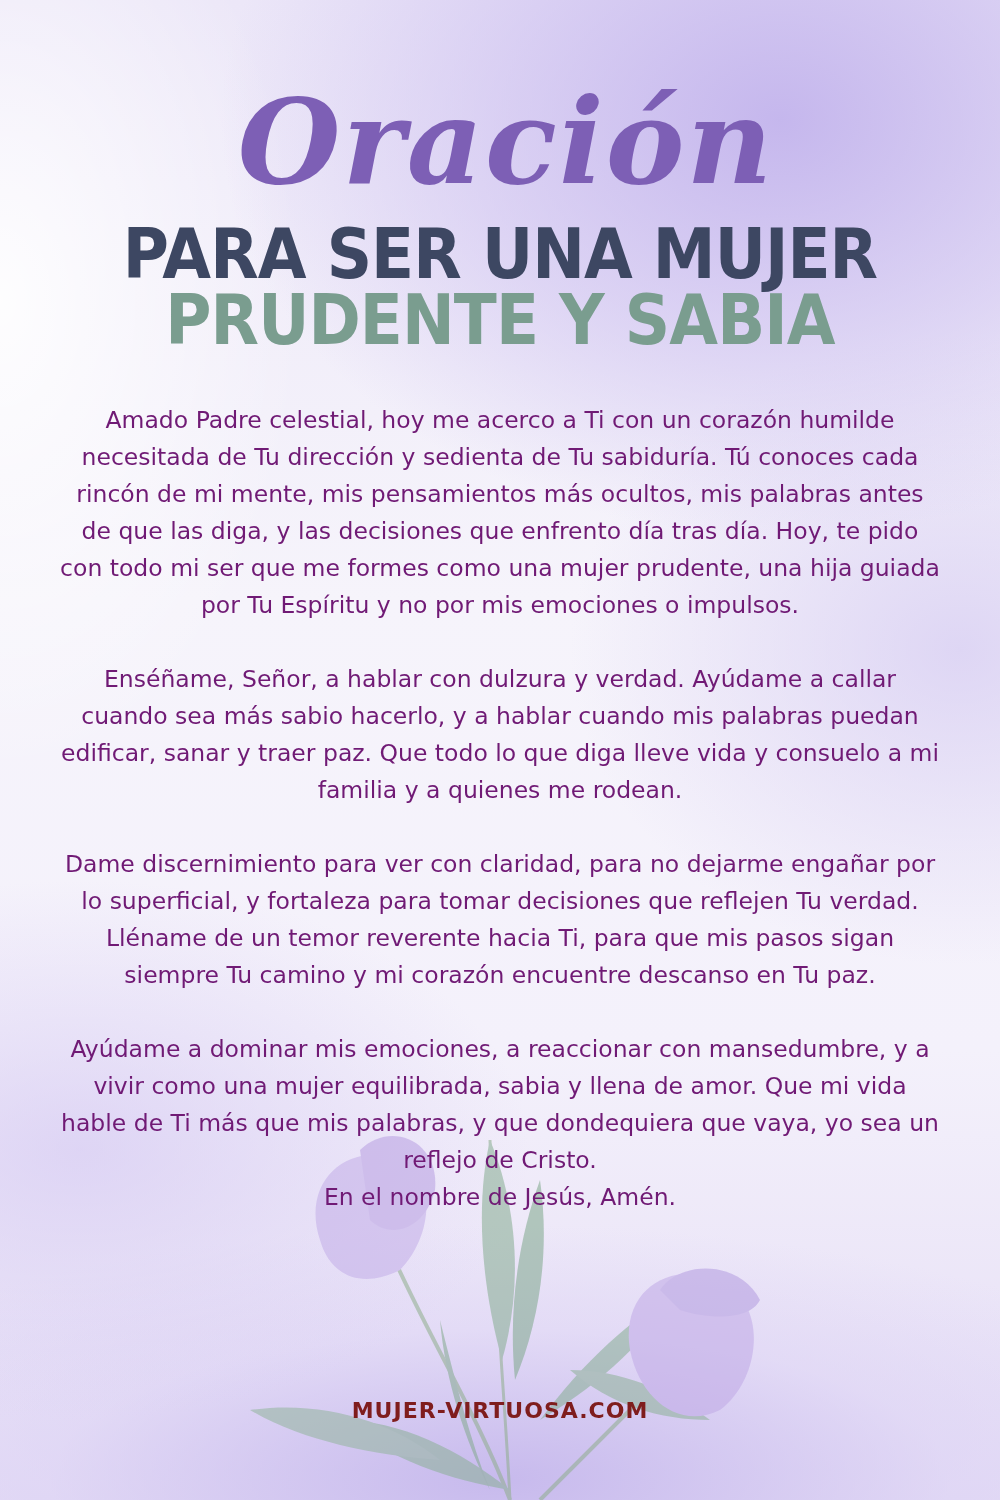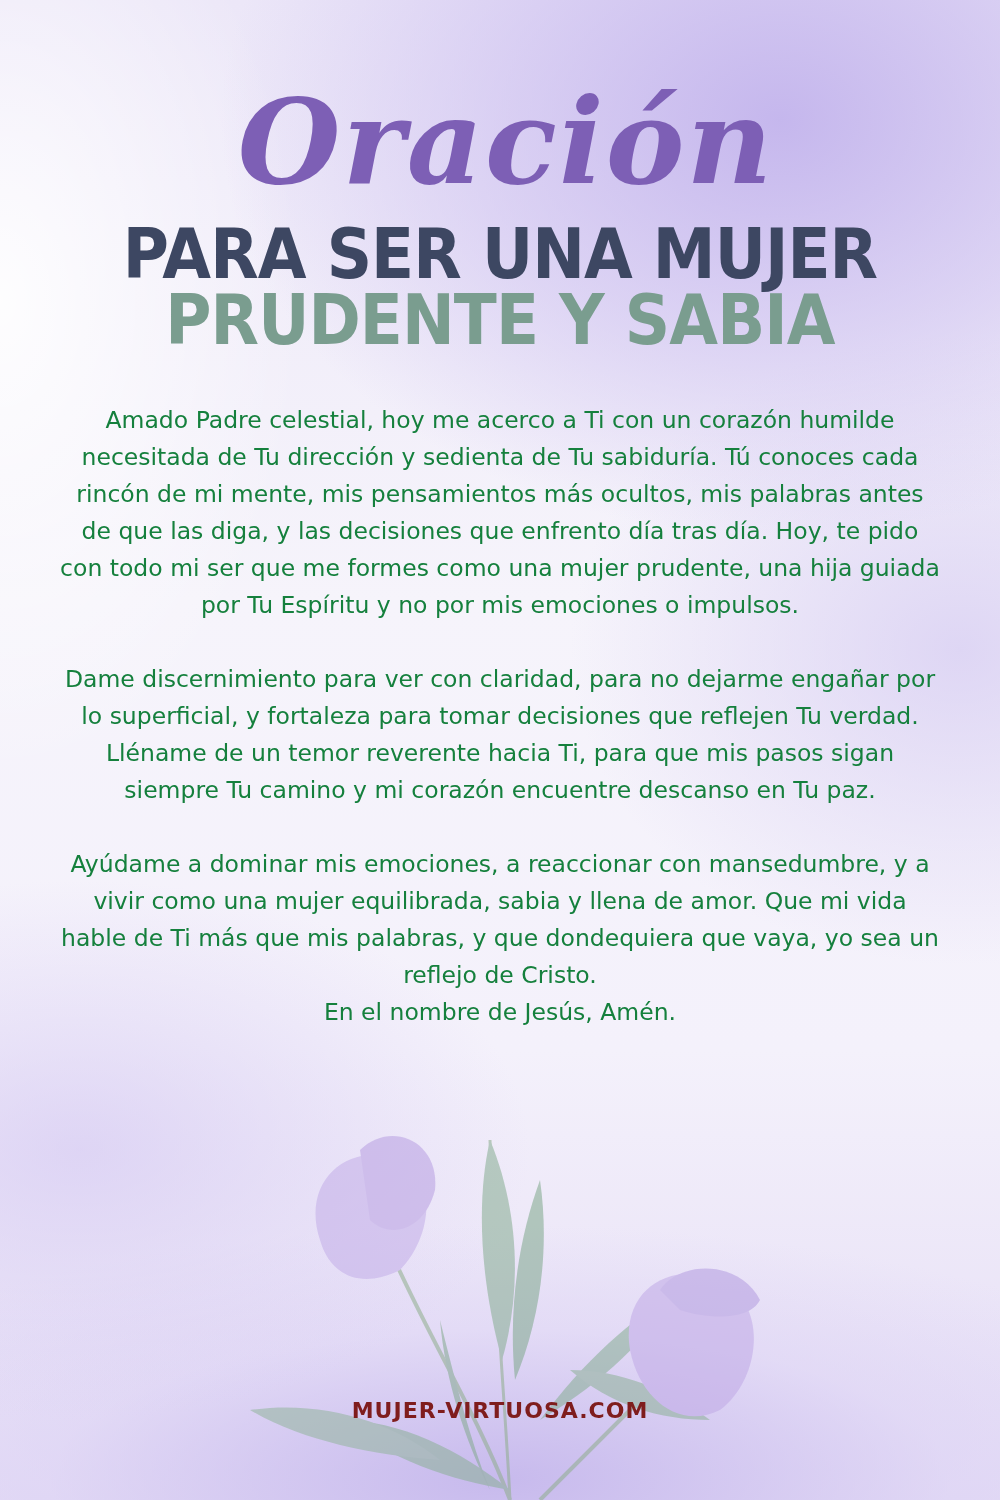--- a/index.html
+++ b/index.html
@@ -79,21 +79,21 @@
       transform: scaleX(0.9);
     }
     .body-text {
       position: absolute;
       top: 402px;
       left: 60px;
       right: 60px;
       font-family: "DejaVu Sans", sans-serif;
       font-size: 23.5px;
       line-height: 37px;
-      color: #15803d;
+      color: #701a75;
     }
     .para {
       margin: 0 0 37px 0;
     }
     .para.tight {
       margin: 0;
     }
     .footer {
       position: absolute;
       top: 1398px;
@@ -134,19 +134,20 @@
   </g>
 </svg>
 
 <div class="content">
   <div class="title-script">Oración</div>
   <div class="title-line1">PARA SER UNA MUJER</div>
   <div class="title-line2">PRUDENTE Y SABIA</div>
 
   <div class="body-text">
     <p class="para">Amado Padre celestial, hoy me acerco a Ti con un corazón humilde necesitada de Tu dirección y sedienta de Tu sabiduría. Tú conoces cada rincón de mi mente, mis pensamientos más ocultos, mis palabras antes de que las diga, y las decisiones que enfrento día tras día. Hoy, te pido con todo mi ser que me formes como una mujer prudente, una hija guiada por Tu Espíritu y no por mis emociones o impulsos.</p>
+    <p class="para">Enséñame, Señor, a hablar con dulzura y verdad. Ayúdame a callar cuando sea más sabio hacerlo, y a hablar cuando mis palabras puedan edificar, sanar y traer paz. Que todo lo que diga lleve vida y consuelo a mi familia y a quienes me rodean.</p>
     <p class="para">Dame discernimiento para ver con claridad, para no dejarme engañar por lo superficial, y fortaleza para tomar decisiones que reflejen Tu verdad. Lléname de un temor reverente hacia Ti, para que mis pasos sigan siempre Tu camino y mi corazón encuentre descanso en Tu paz.</p>
     <p class="para tight">Ayúdame a dominar mis emociones, a reaccionar con mansedumbre, y a vivir como una mujer equilibrada, sabia y llena de amor. Que mi vida hable de Ti más que mis palabras, y que dondequiera que vaya, yo sea un reflejo de Cristo.</p>
     <p class="para tight">En el nombre de Jesús, Amén.</p>
   </div>
 
   <div class="footer">MUJER-VIRTUOSA.COM</div>
 </div>
 
 </body></html>

